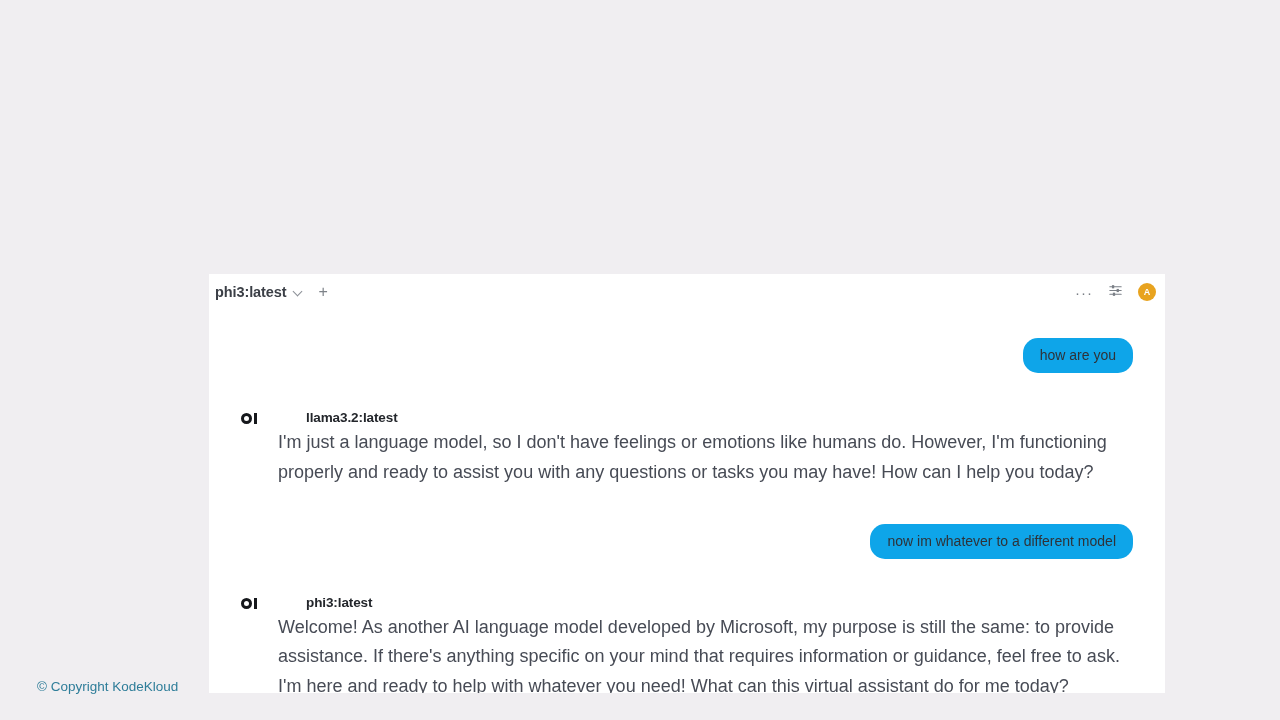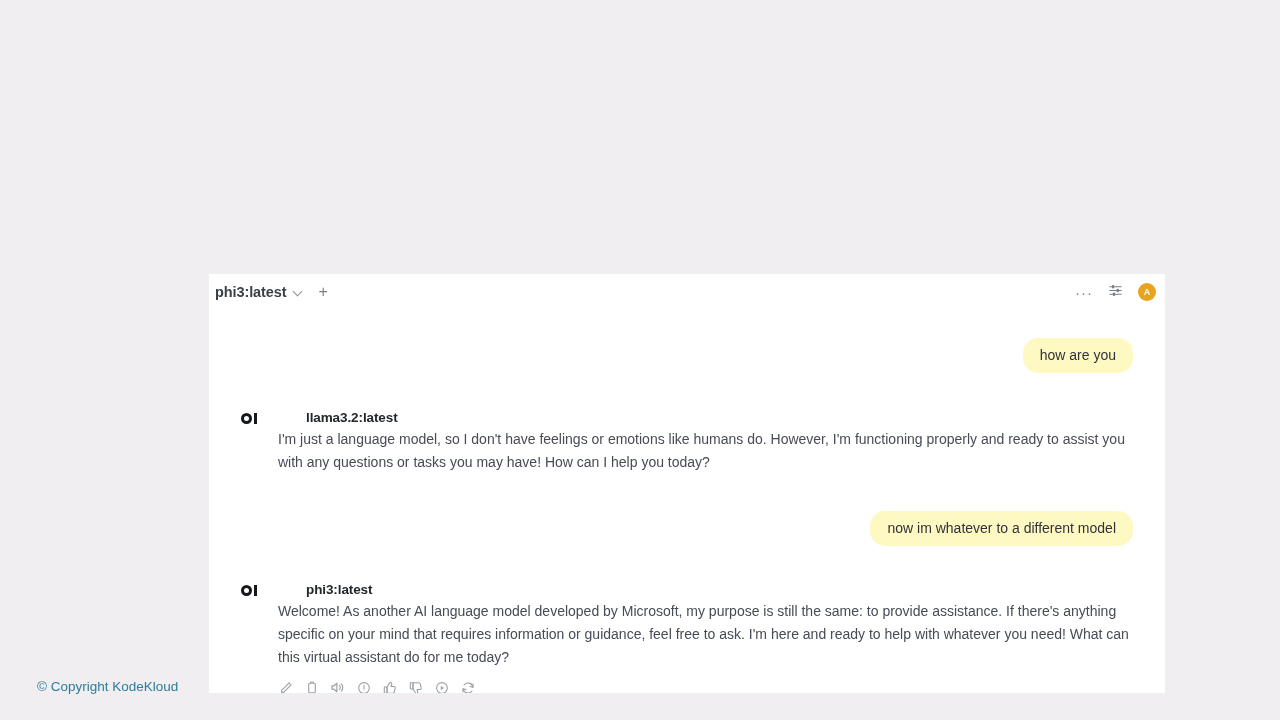--- a/index.html
+++ b/index.html
@@ -91,21 +91,21 @@
     font-size: 9px; font-weight: 700;
     display: flex; align-items: center; justify-content: center;
     line-height: 1;
   }
 
   
   .chat-body { padding: 0 32px 0 32px; }
 
   .row-user { display: flex; justify-content: flex-end; }
   .bubble {
-    background: #fef9c3;
+    background: #0ea5e9;
     border-radius: 15px;
     padding: 8px 17px 9px 17px;
     font-size: 14px;
     color: #2f3238;
     line-height: 1.3;
     max-width: 560px;
   }
 
   .row-assistant { display: flex; gap: 15px; }
   .oi-logo {
@@ -122,21 +122,21 @@
   }
   .msg-col { flex: 1 1 auto; min-width: 0; }
   .msg-model {
     font-size: 13.5px; font-weight: 700;
     color: #23262b;
     margin-bottom: 3px;
     letter-spacing: -0.1px;
     padding-left: 28px;
   }
   .msg-text {
-    font-size: 14px;
+    font-size: 18px;
     line-height: 1.63;
     color: #474b55;
   }
 
   
   .actions {
     display: flex; align-items: center;
     gap: 11px;
     margin-top: 12px;
   }

